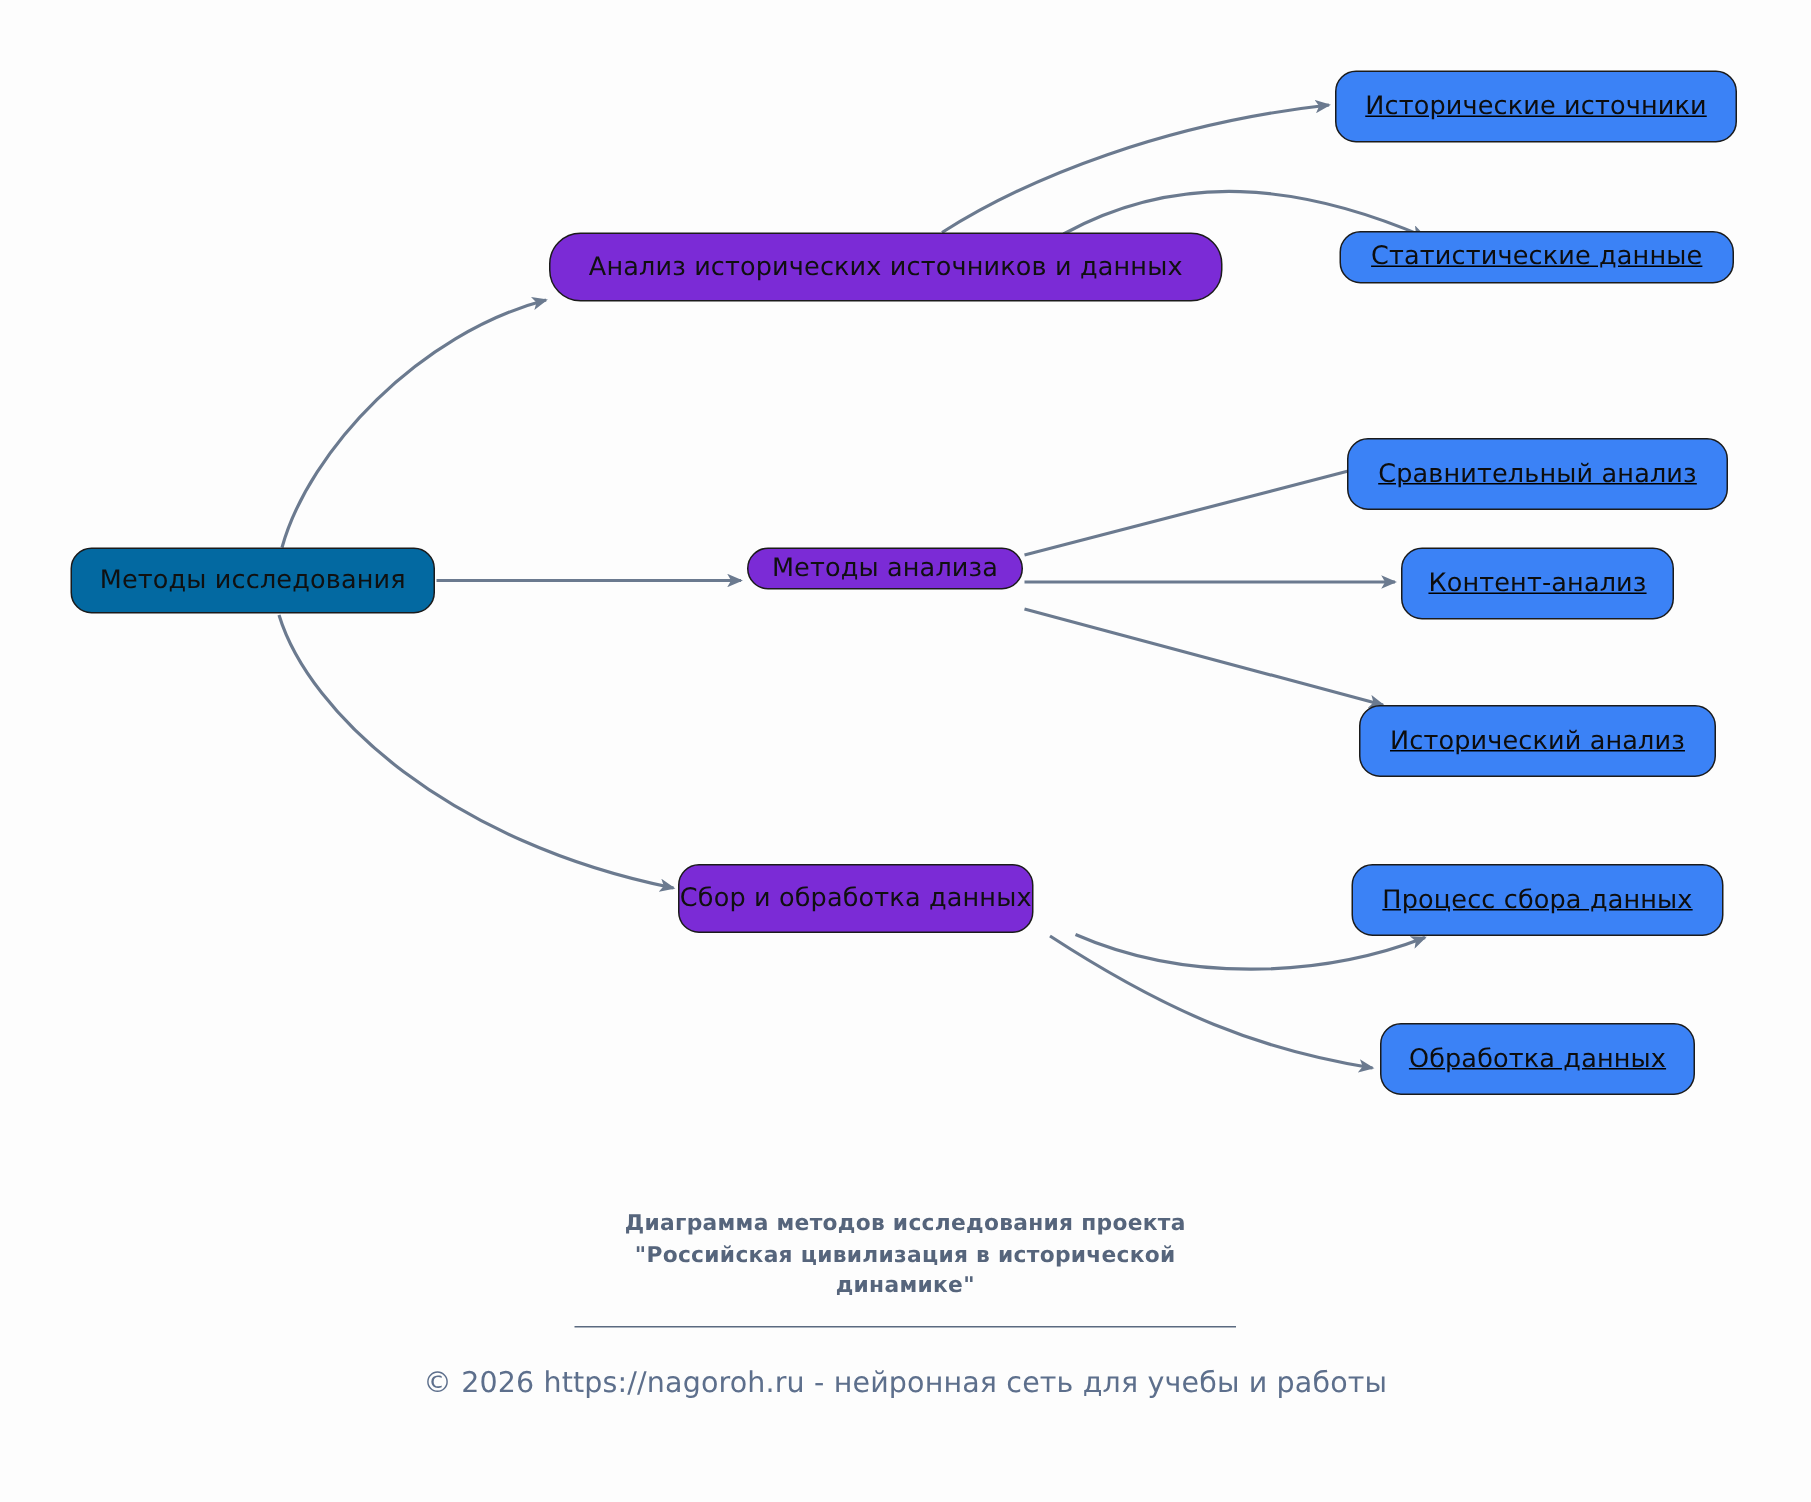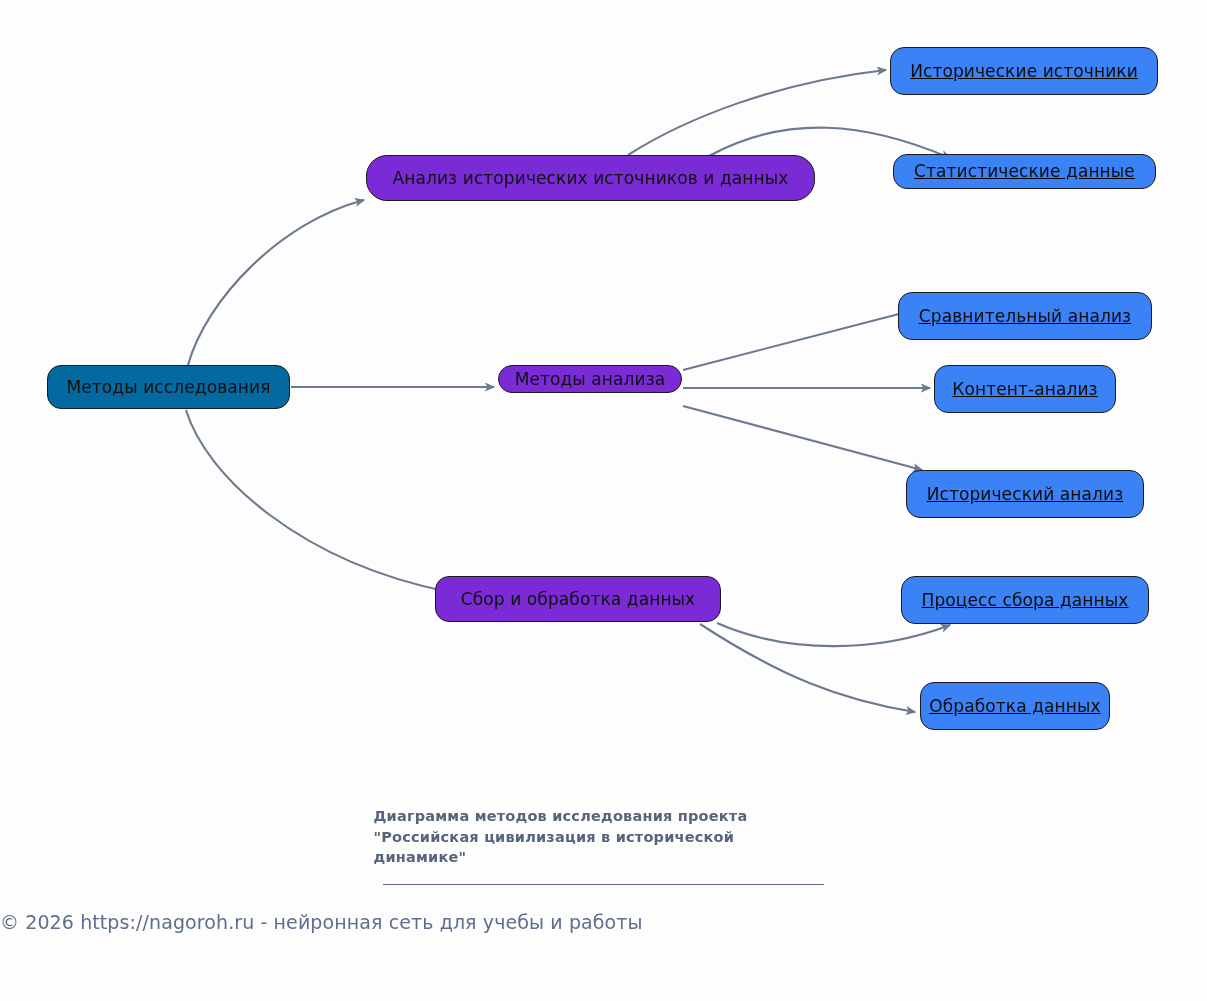--- a/index.html
+++ b/index.html
@@ -62,37 +62,37 @@
     text-decoration: underline;
   }
   .node-leaf .node-label {
     color: #0d0d0d;
   }
 
   
   #node-root            { left: 47px;  top: 365px; width: 243px; height: 44px; }
   #node-branch-sources  { left: 366px; top: 155px; width: 449px; height: 46px; border-radius: 21px; }
   #node-branch-methods  { left: 498px; top: 365px; width: 184px; height: 28px; }
-  #node-branch-collect  { left: 435px; top: 576px; width: 286px; height: 46px; }
+  #node-branch-collect  { left: 452px; top: 576px; width: 237px; height: 46px; }
 
   #node-leaf-hist-sources { left: 890px; top: 47px;  width: 268px; height: 48px; }
   #node-leaf-stat-data    { left: 893px; top: 154px; width: 263px; height: 35px; }
   #node-leaf-compare      { left: 898px; top: 260px; width: 254px; height: 48px; margin-top: 32px; }
   #node-leaf-content      { left: 934px; top: 365px; width: 182px; height: 48px; }
   #node-leaf-historical   { left: 906px; top: 470px; width: 238px; height: 48px; }
   #node-leaf-process      { left: 901px; top: 576px; width: 248px; height: 48px; }
-  #node-leaf-processing   { left: 920px; top: 682px; width: 190px; height: 48px; }
+  #node-leaf-processing   { left: 920px; top: 682px; width: 210px; height: 48px; }
 
   
   #footer-block {
     position: absolute;
     left: 0;
     top: 806px;
     width: 1207px;
-    text-align: left;
+    text-align: center;
   }
   #caption-title {
     font-size: 14.5px;
     font-weight: bold;
     color: #56657c;
     line-height: 1.42;
     letter-spacing: 0.2px;
     width: 460px;
     margin: 0 auto;
   }

